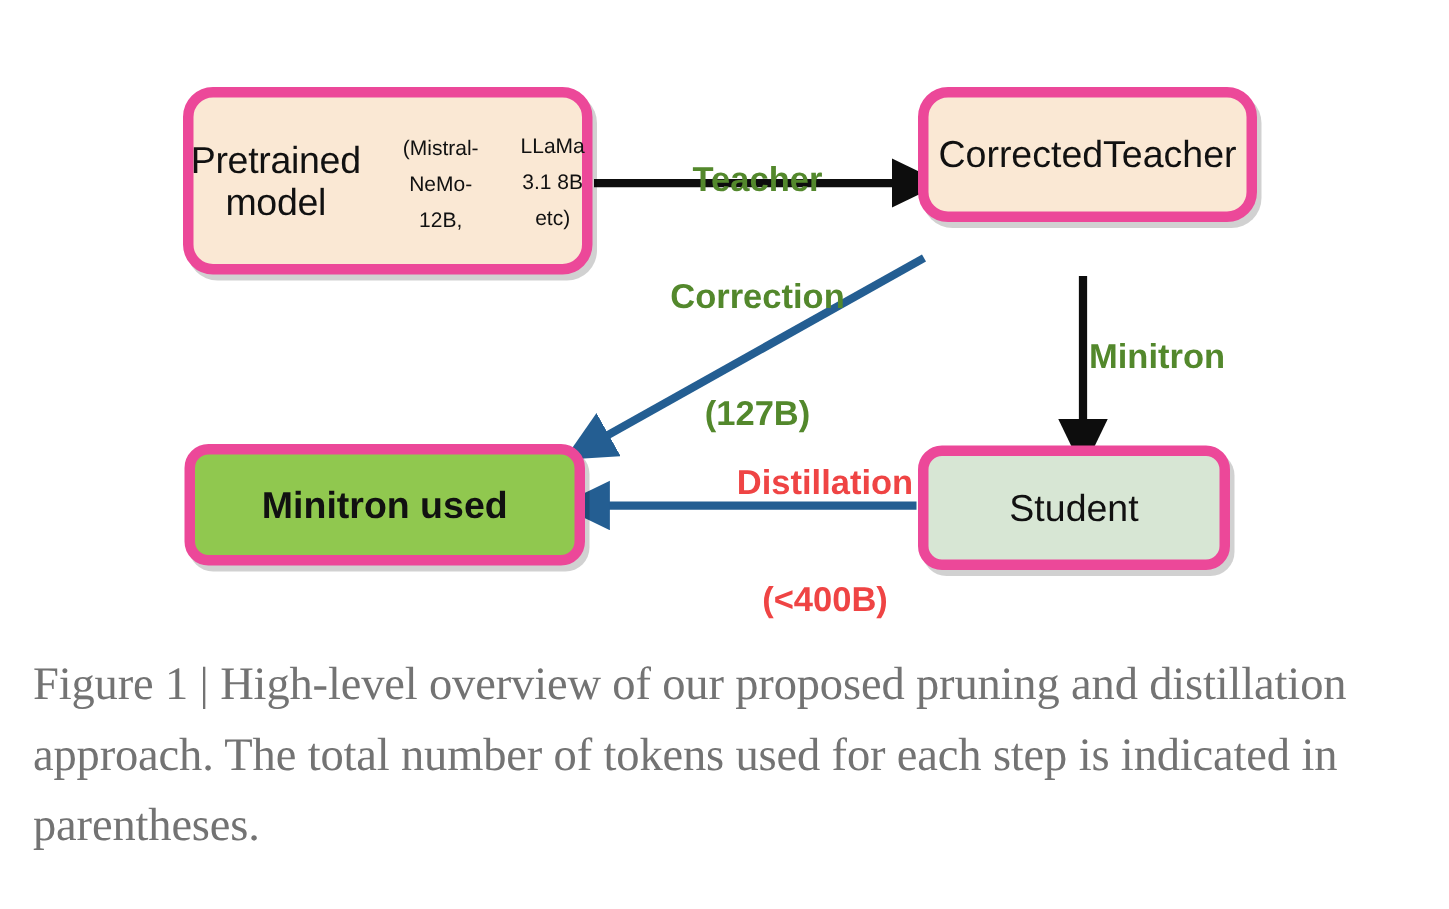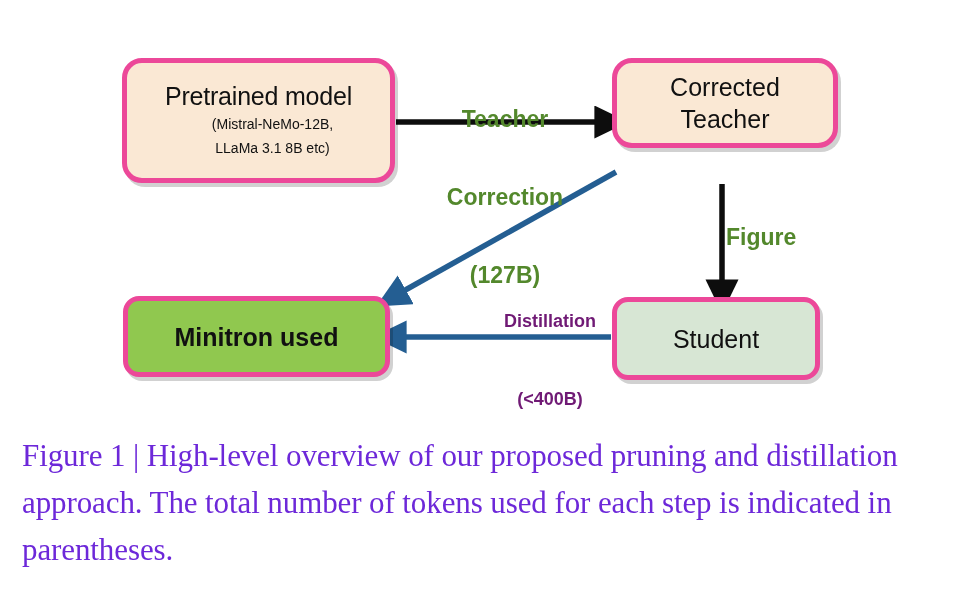--- a/index.html
+++ b/index.html
@@ -19,24 +19,24 @@
     position: absolute;
     left: 0;
     top: 0;
     width: 966px;
     height: 420px;
   }
 
   .node {
     position: absolute;
     box-sizing: border-box;
-    border: 5px solid #ec4899;
+    border: 7px solid #ec4899;
     border-radius: 16px;
     display: flex;
-    flex-direction: column;
+    flex-direction: row;
     align-items: center;
     justify-content: center;
     text-align: center;
     color: #111111;
     box-shadow: 3px 4px 0 rgba(0,0,0,0.18);
   }
 
   #node-pretrained {
     left: 122px;
     top: 58px;
@@ -116,33 +116,33 @@
     top: 224px;
     width: 130px;
     color: #53882c;
     font-size: 23px;
     text-align: left;
   }
   #label-distillation {
     left: 455px;
     top: 256px;
     width: 190px;
-    color: #701a75;
-    font-size: 18px;
+    color: #ef4444;
+    font-size: 23px;
   }
 
   #caption {
     position: absolute;
     left: 22px;
     top: 432px;
     width: 926px;
     font-family: "Liberation Serif", serif;
     font-size: 31px;
     line-height: 47px;
-    color: #6d28d9;
+    color: #737373;
     text-align: left;
     letter-spacing: -0.1px;
   }
 </style>
 </head>
 <body>
 
 <div id="figure-canvas">
 
   <svg width="966" height="420" viewBox="0 0 966 420" style="position:absolute; left:0; top:0;">
@@ -182,21 +182,21 @@
   <div class="node" id="node-minitron">
     <div class="node-title">Minitron used</div>
   </div>
 
   <div class="edge-label" id="label-teacher-correction">
     <div>Teacher</div>
     <div>Correction</div>
     <div>(127B)</div>
   </div>
 
-  <div class="edge-label" id="label-pruning">Figure</div>
+  <div class="edge-label" id="label-pruning">Minitron</div>
 
   <div class="edge-label" id="label-distillation">
     <div>Distillation</div>
     <div>(&lt;400B)</div>
   </div>
 
 </div>
 
 <div id="caption">Figure 1 | High-level overview of our proposed pruning and distillation approach.  The total number of tokens used for each step is indicated in parentheses.</div>
 

